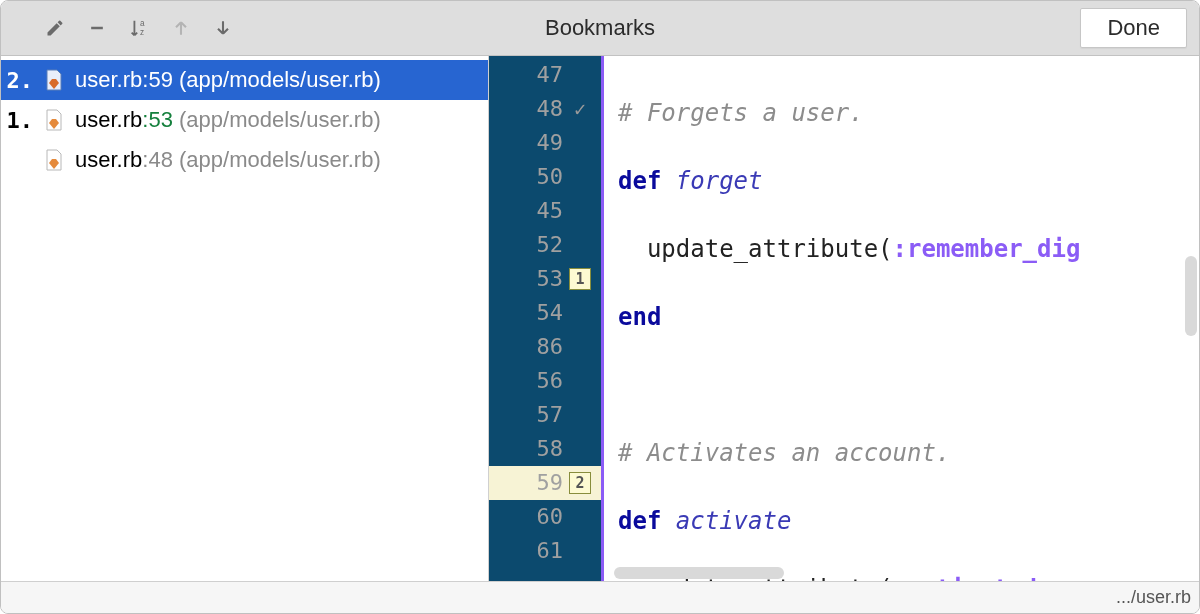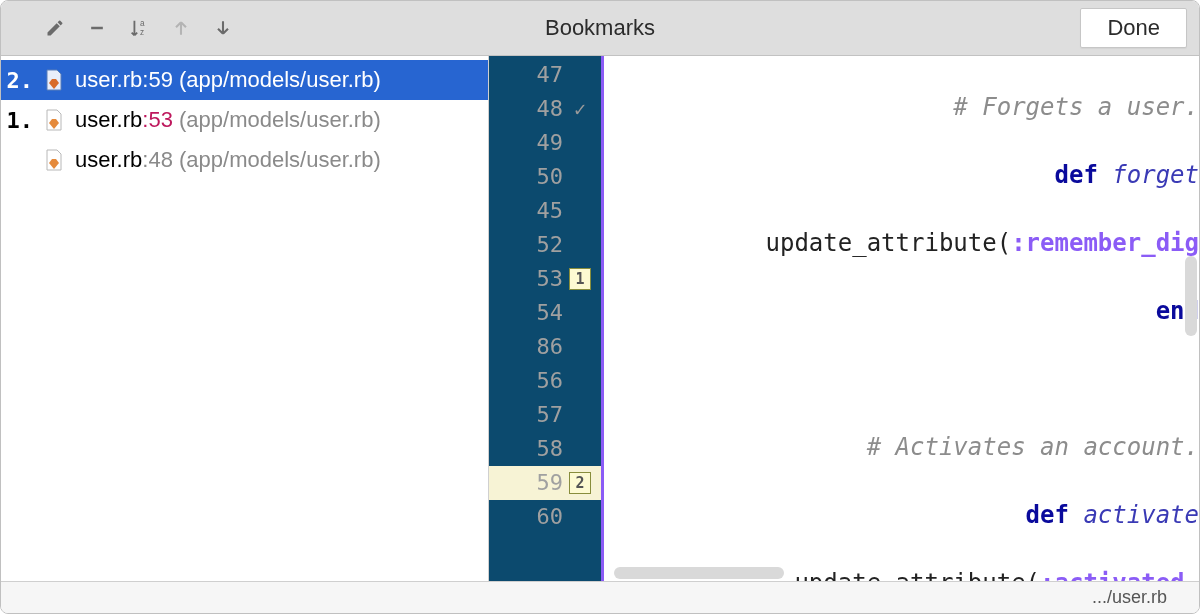--- a/index.html
+++ b/index.html
@@ -154,39 +154,39 @@
   color: #555;
   font-size: 15px;
   font-weight: 700;
   align-items: center;
   justify-content: center;
   font-family: Menlo, monospace;
 }
 .gutter-check { color: #9a9a9a; font-size: 20px; }
 .code {
   flex: 1;
+  padding-top: 6px;
   padding-left: 14px;
   white-space: pre;
   overflow: hidden;
-  text-align: right;
 }
 .code-line { height: 34px; }
 .tok-comment { color: #8c8c8c; font-style: italic; }
 .tok-kw { color: #0a0a9c; font-weight: 700; }
 .tok-def { color: #3a3ab5; font-style: italic; }
 .tok-sym { color: #8b5cf6; font-weight: 700; }
 .tok-plain { color: #222; }
 
 .statusbar {
   height: 32px;
   border-top: 1px solid #cfcfcf;
   display: flex;
   align-items: center;
   justify-content: flex-end;
-  padding: 0 32px;
+  padding: 0 8px;
   font-size: 18px;
   color: #555;
   background: #f6f6f6;
 }
 .hscroll {
   position: absolute;
   bottom: 2px;
   left: 125px;
   height: 12px;
   width: 170px;
@@ -256,21 +256,21 @@
         <span class="bookmark-label"><span>user.rb</span><span class="line-part">:<span>59</span></span> <span class="path-part">(app/models/user.rb)</span></span>
       </div>
       <div class="bookmark-item">
         <span class="bookmark-num">1.</span>
         <span class="file-icon">
           <svg width="20" height="22" viewBox="0 0 20 22">
               <path d="M3 1h10l4 4v16H3z" fill="#fff" stroke="#b8b8b8"></path>
               <path d="M5 14l5 6 5-6-3-4H8z" fill="#e58a3c"></path>
             </svg>
         </span>
-        <span class="bookmark-label"><span>user.rb</span><span class="line-part" style="color:#be185d">:<span>53</span></span> <span class="path-part">(app/models/user.rb)</span></span>
+        <span class="bookmark-label"><span>user.rb</span><span class="line-part" style="color:#15803d">:<span>53</span></span> <span class="path-part">(app/models/user.rb)</span></span>
       </div>
       <div class="bookmark-item">
         <span class="bookmark-num"></span>
         <span class="file-icon">
           <svg width="20" height="22" viewBox="0 0 20 22">
               <path d="M3 1h10l4 4v16H3z" fill="#fff" stroke="#b8b8b8"></path>
               <path d="M5 14l5 6 5-6-3-4H8z" fill="#e58a3c"></path>
             </svg>
         </span>
         <span class="bookmark-label"><span>user.rb</span><span class="line-part" style="color:#8a8a8a">:<span>48</span></span> <span class="path-part">(app/models/user.rb)</span></span>
@@ -334,20 +334,24 @@
         <div class="gutter-row" style="background:#f7f3d5">
             <span class="line-num">59</span>
             <span class="gutter-mark">
               <span class="gutter-badge">2</span>
             </span>
           </div>
         <div class="gutter-row">
             <span class="line-num">60</span>
             <span class="gutter-mark"></span>
           </div>
+        <div class="gutter-row">
+            <span class="line-num">61</span>
+            <span class="gutter-mark"></span>
+          </div>
       </div>
 
       <div class="code">
 <div class="code-line"><span class="tok-comment"># Forgets a user.</span></div>
 <div class="code-line"><span class="tok-kw">def </span><span class="tok-def">forget</span></div>
 <div class="code-line"><span class="tok-plain">  update_attribute(</span><span class="tok-sym">:remember_dig</span></div>
 <div class="code-line"><span class="tok-kw">end</span></div>
 <div class="code-line"></div>
 <div class="code-line"><span class="tok-comment"># Activates an account.</span></div>
 <div class="code-line"><span class="tok-kw">def </span><span class="tok-def">activate</span></div>

